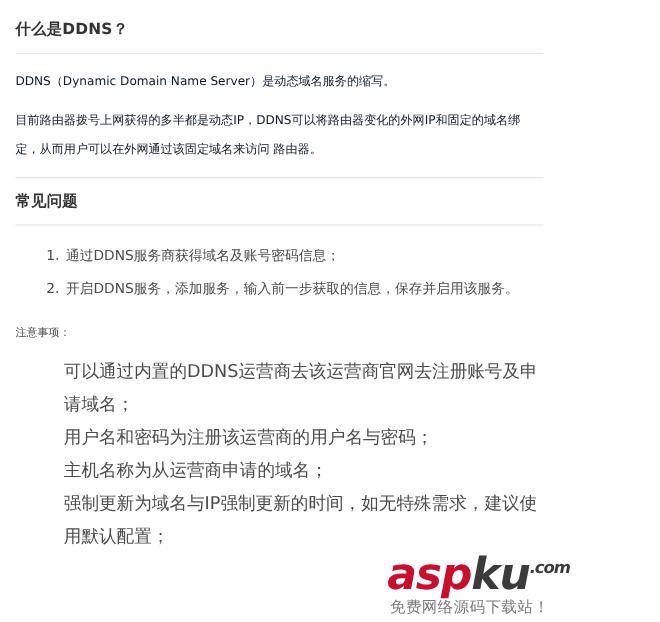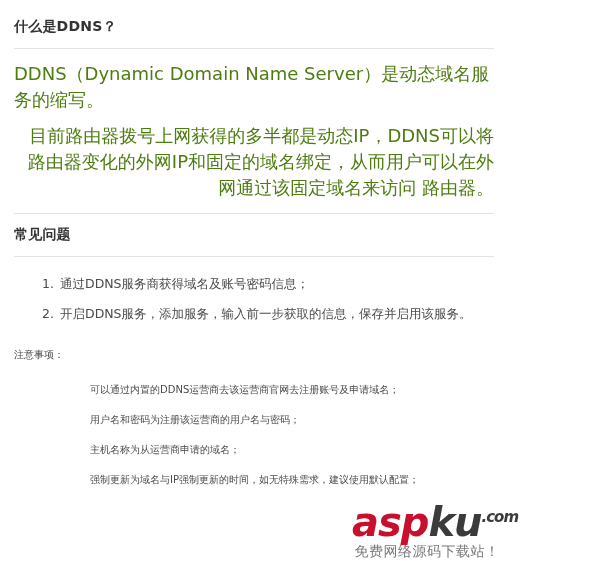--- a/index.html
+++ b/index.html
@@ -28,29 +28,28 @@
     color: #333333;
     margin: 4px 0 0 0;
     letter-spacing: 0.2px;
   }
   .rule {
     border: none;
     border-top: 1px solid #e2e2e2;
     margin: 12px 0 12px 0;
   }
   p.body-text {
-    font-size: 18px;
+    font-size: 11px;
     line-height: 26px;
-    color: #4d7c0f;
+    color: #0f172a;
     margin: 0 0 6px 0;
   }
   .para-block {
     margin-top: 10px;
     margin-bottom: 6px;
-    text-align: right;
   }
   .faq-question {
     font-size: 12.5px;
     color: #4a4a4a;
     margin: 8px 0 6px 0;
     line-height: 24px;
   }
   ol.steps {
     margin: 10px 0 10px 0;
     padding-left: 44px;
@@ -67,24 +66,23 @@
     color: #4a4a4a;
     margin: 14px 0 8px 0;
     line-height: 24px;
   }
   ul.notes {
     margin: 4px 0 0 0;
     padding-left: 44px;
     list-style: none;
   }
   ul.notes li {
-    font-size: 10px;
+    font-size: 16px;
     color: #4a4a4a;
     line-height: 30px;
-    margin-left: 32px;
   }
   .watermark {
     position: absolute;
     right: 6px;
     bottom: 4px;
     width: 150px;
     text-align: center;
     user-select: none;
   }
   .wm-main {

